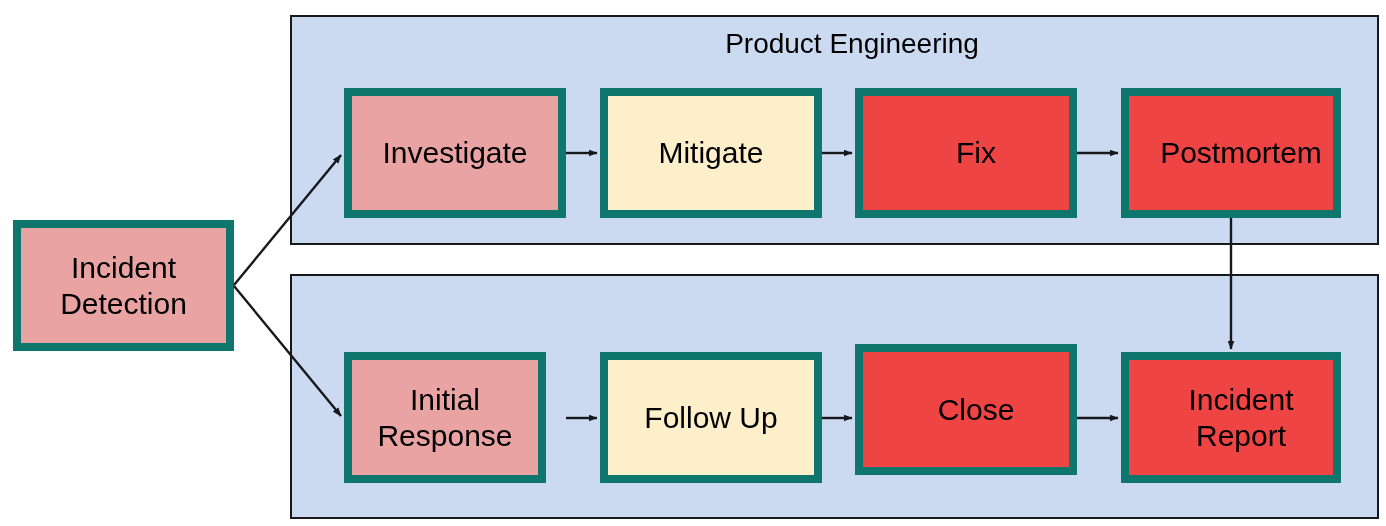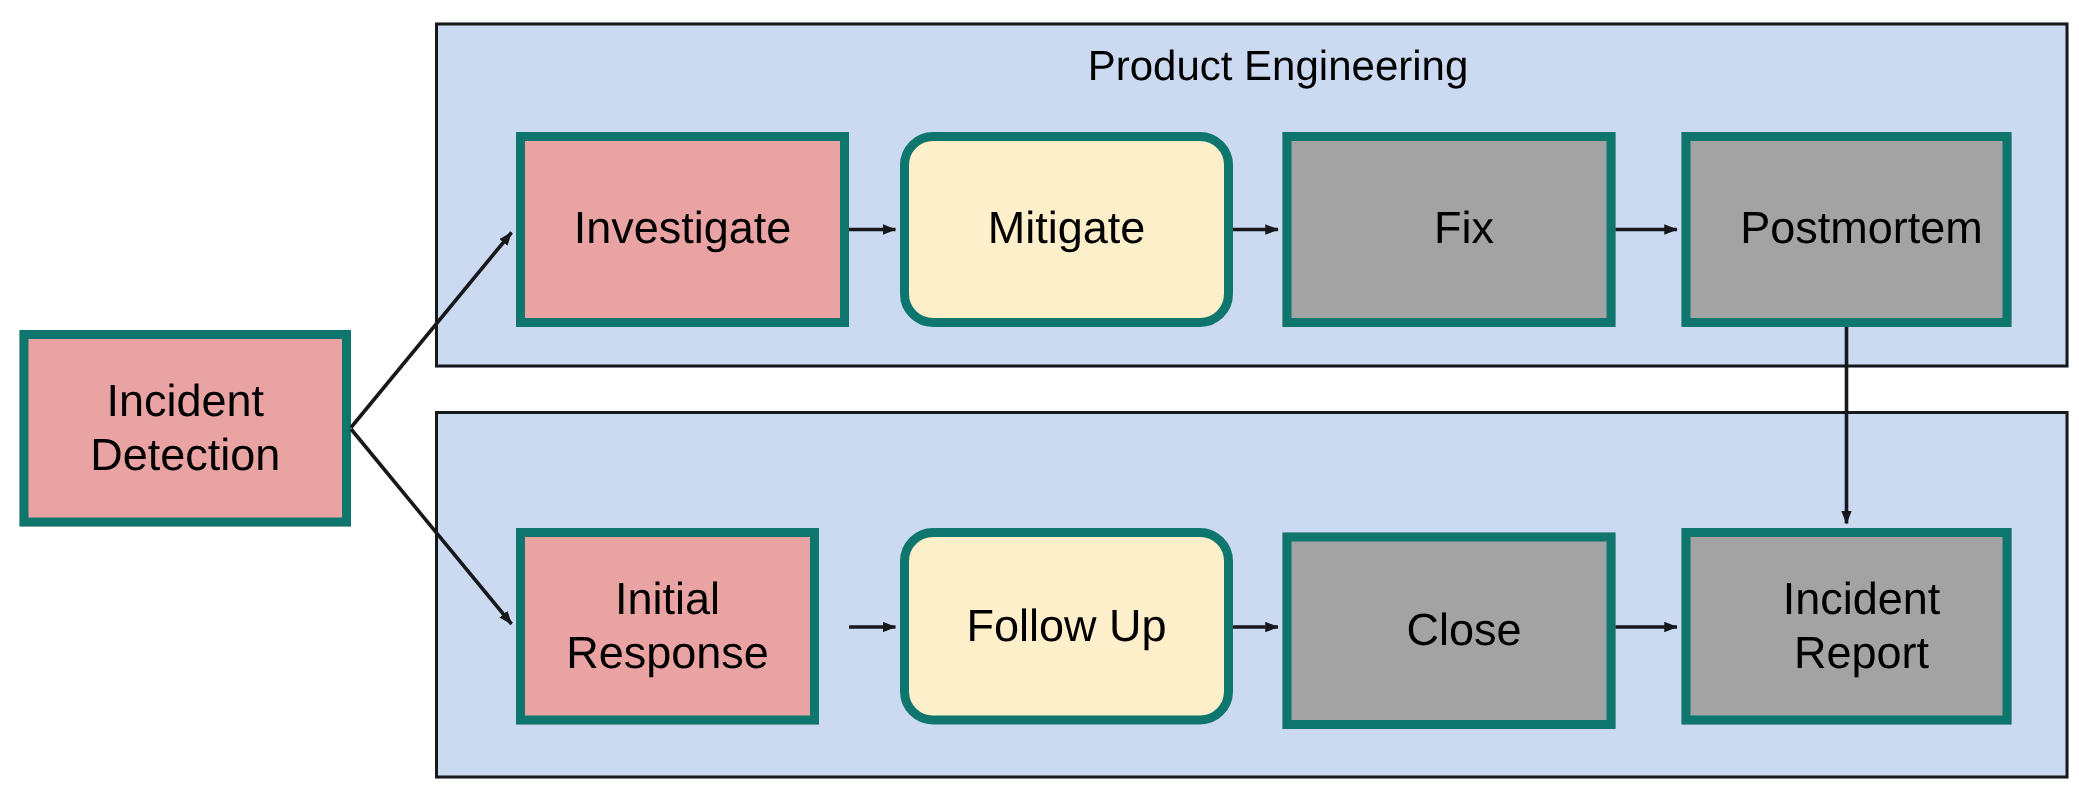--- a/index.html
+++ b/index.html
@@ -29,33 +29,33 @@
     right: 0;
     text-align: center;
     font-size: 28px;
     line-height: 32px;
     color: #000000;
     white-space: nowrap;
   }
   .node {
     position: absolute;
     box-sizing: border-box;
-    border: 6px solid #0f766e;
+    border: 8px solid #0f766e;
     display: flex;
     align-items: center;
     justify-content: center;
     text-align: center;
     font-size: 30px;
     line-height: 36px;
     color: #000000;
     white-space: pre-line;
   }
   .node.red    { background: #E9A3A3; }
-  .node.yellow { background: #FDEFCA; border-radius: 22px; }
-  .node.green  { background: #a3a3a3; padding-left: 20px; }
+  .node.yellow { background: #FDEFCA; }
+  .node.green  { background: #ef4444; padding-left: 20px; }
 
   svg.edges {
     position: absolute;
     left: 0;
     top: 0;
     width: 1386px;
     height: 526px;
     overflow: visible;
     pointer-events: none;
   }
@@ -74,21 +74,21 @@
 Detection</div>
 
   <div class="node red" style="left: 344px; top: 88px; width: 222px; height: 130px;">Investigate</div>
   <div class="node yellow" style="left: 600px; top: 88px; width: 222px; height: 130px;">Mitigate</div>
   <div class="node green" style="left: 855px; top: 88px; width: 222px; height: 130px;">Fix</div>
   <div class="node green" style="left: 1121px; top: 88px; width: 220px; height: 130px;">Postmortem</div>
 
   <div class="node red" style="left: 344px; top: 352px; width: 202px; height: 131px;">Initial
 Response</div>
   <div class="node yellow" style="left: 600px; top: 352px; width: 222px; height: 131px;">Follow Up</div>
-  <div class="node green" style="left: 855px; top: 355px; width: 222px; height: 131px;">Close</div>
+  <div class="node green" style="left: 855px; top: 344px; width: 222px; height: 131px;">Close</div>
   <div class="node green" style="left: 1121px; top: 352px; width: 220px; height: 131px;">Incident
 Report</div>
 
   <svg class="edges" viewBox="0 0 1386 526">
     <defs>
       <marker id="arrowhead" markerWidth="9" markerHeight="7" refX="8.5" refY="3.5" orient="auto" markerUnits="userSpaceOnUse">
         <polygon points="0 0, 9 3.5, 0 7" fill="#16181c"></polygon>
       </marker>
     </defs>
     <g id="edge-layer">

